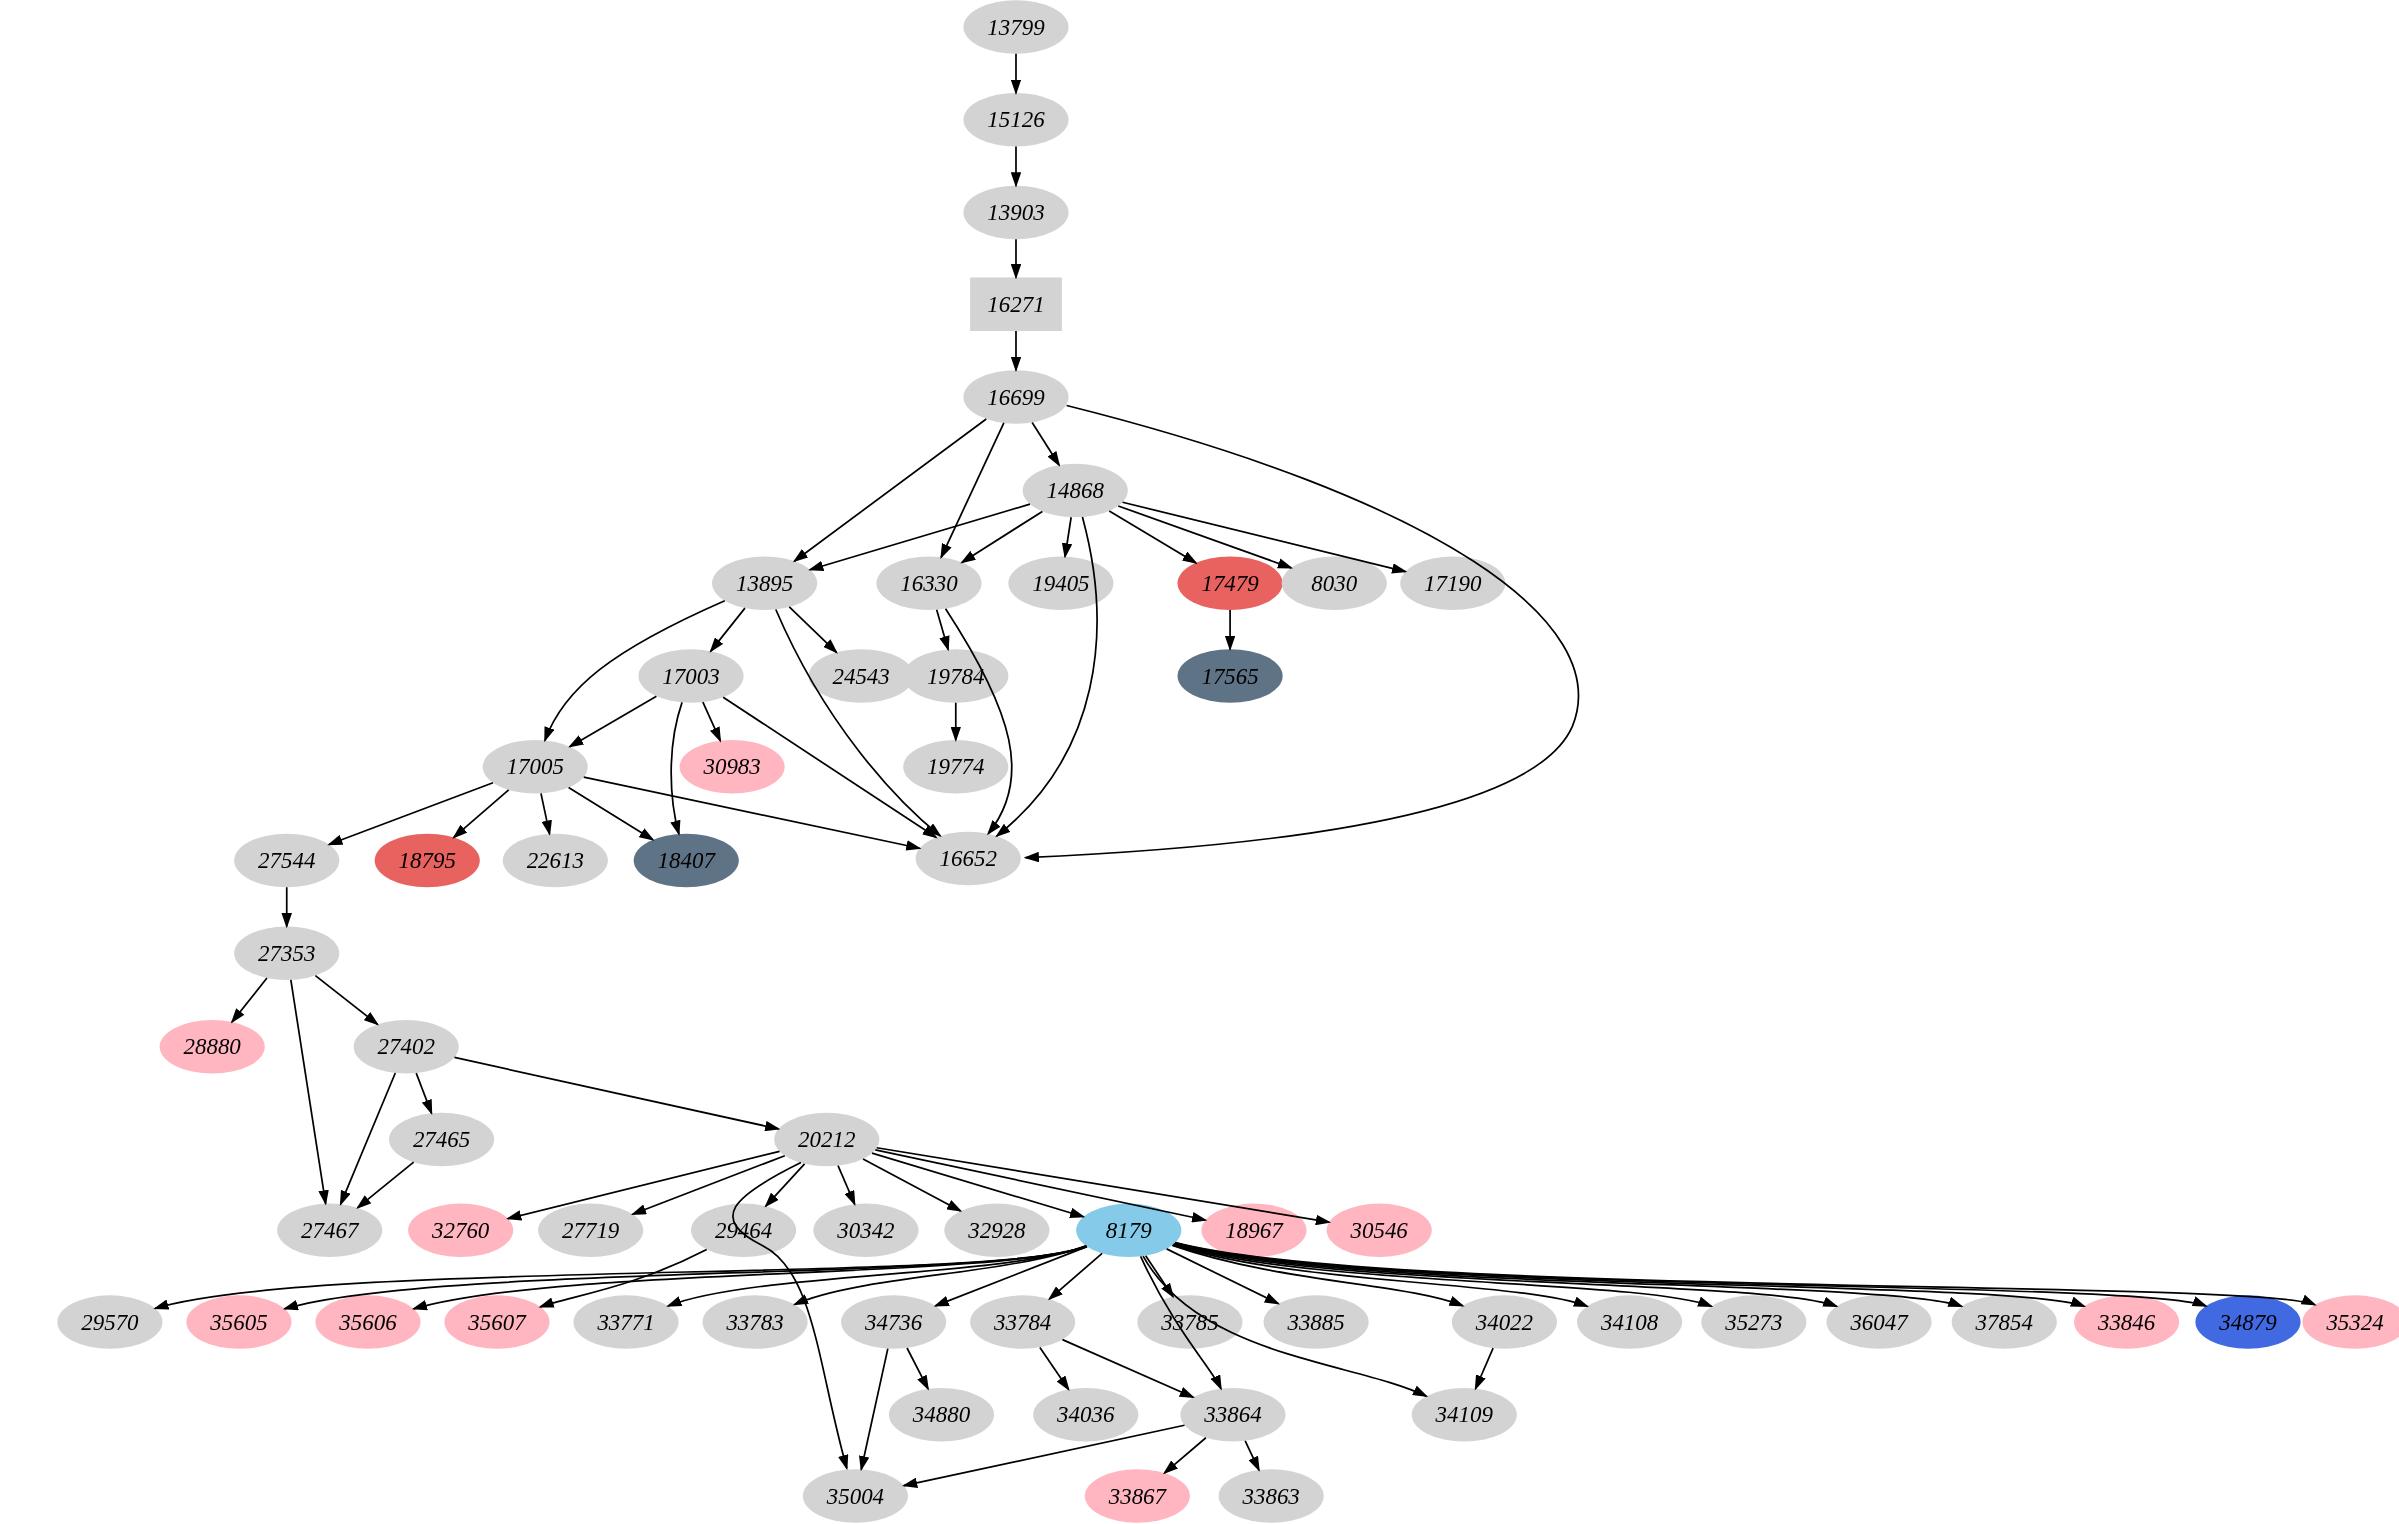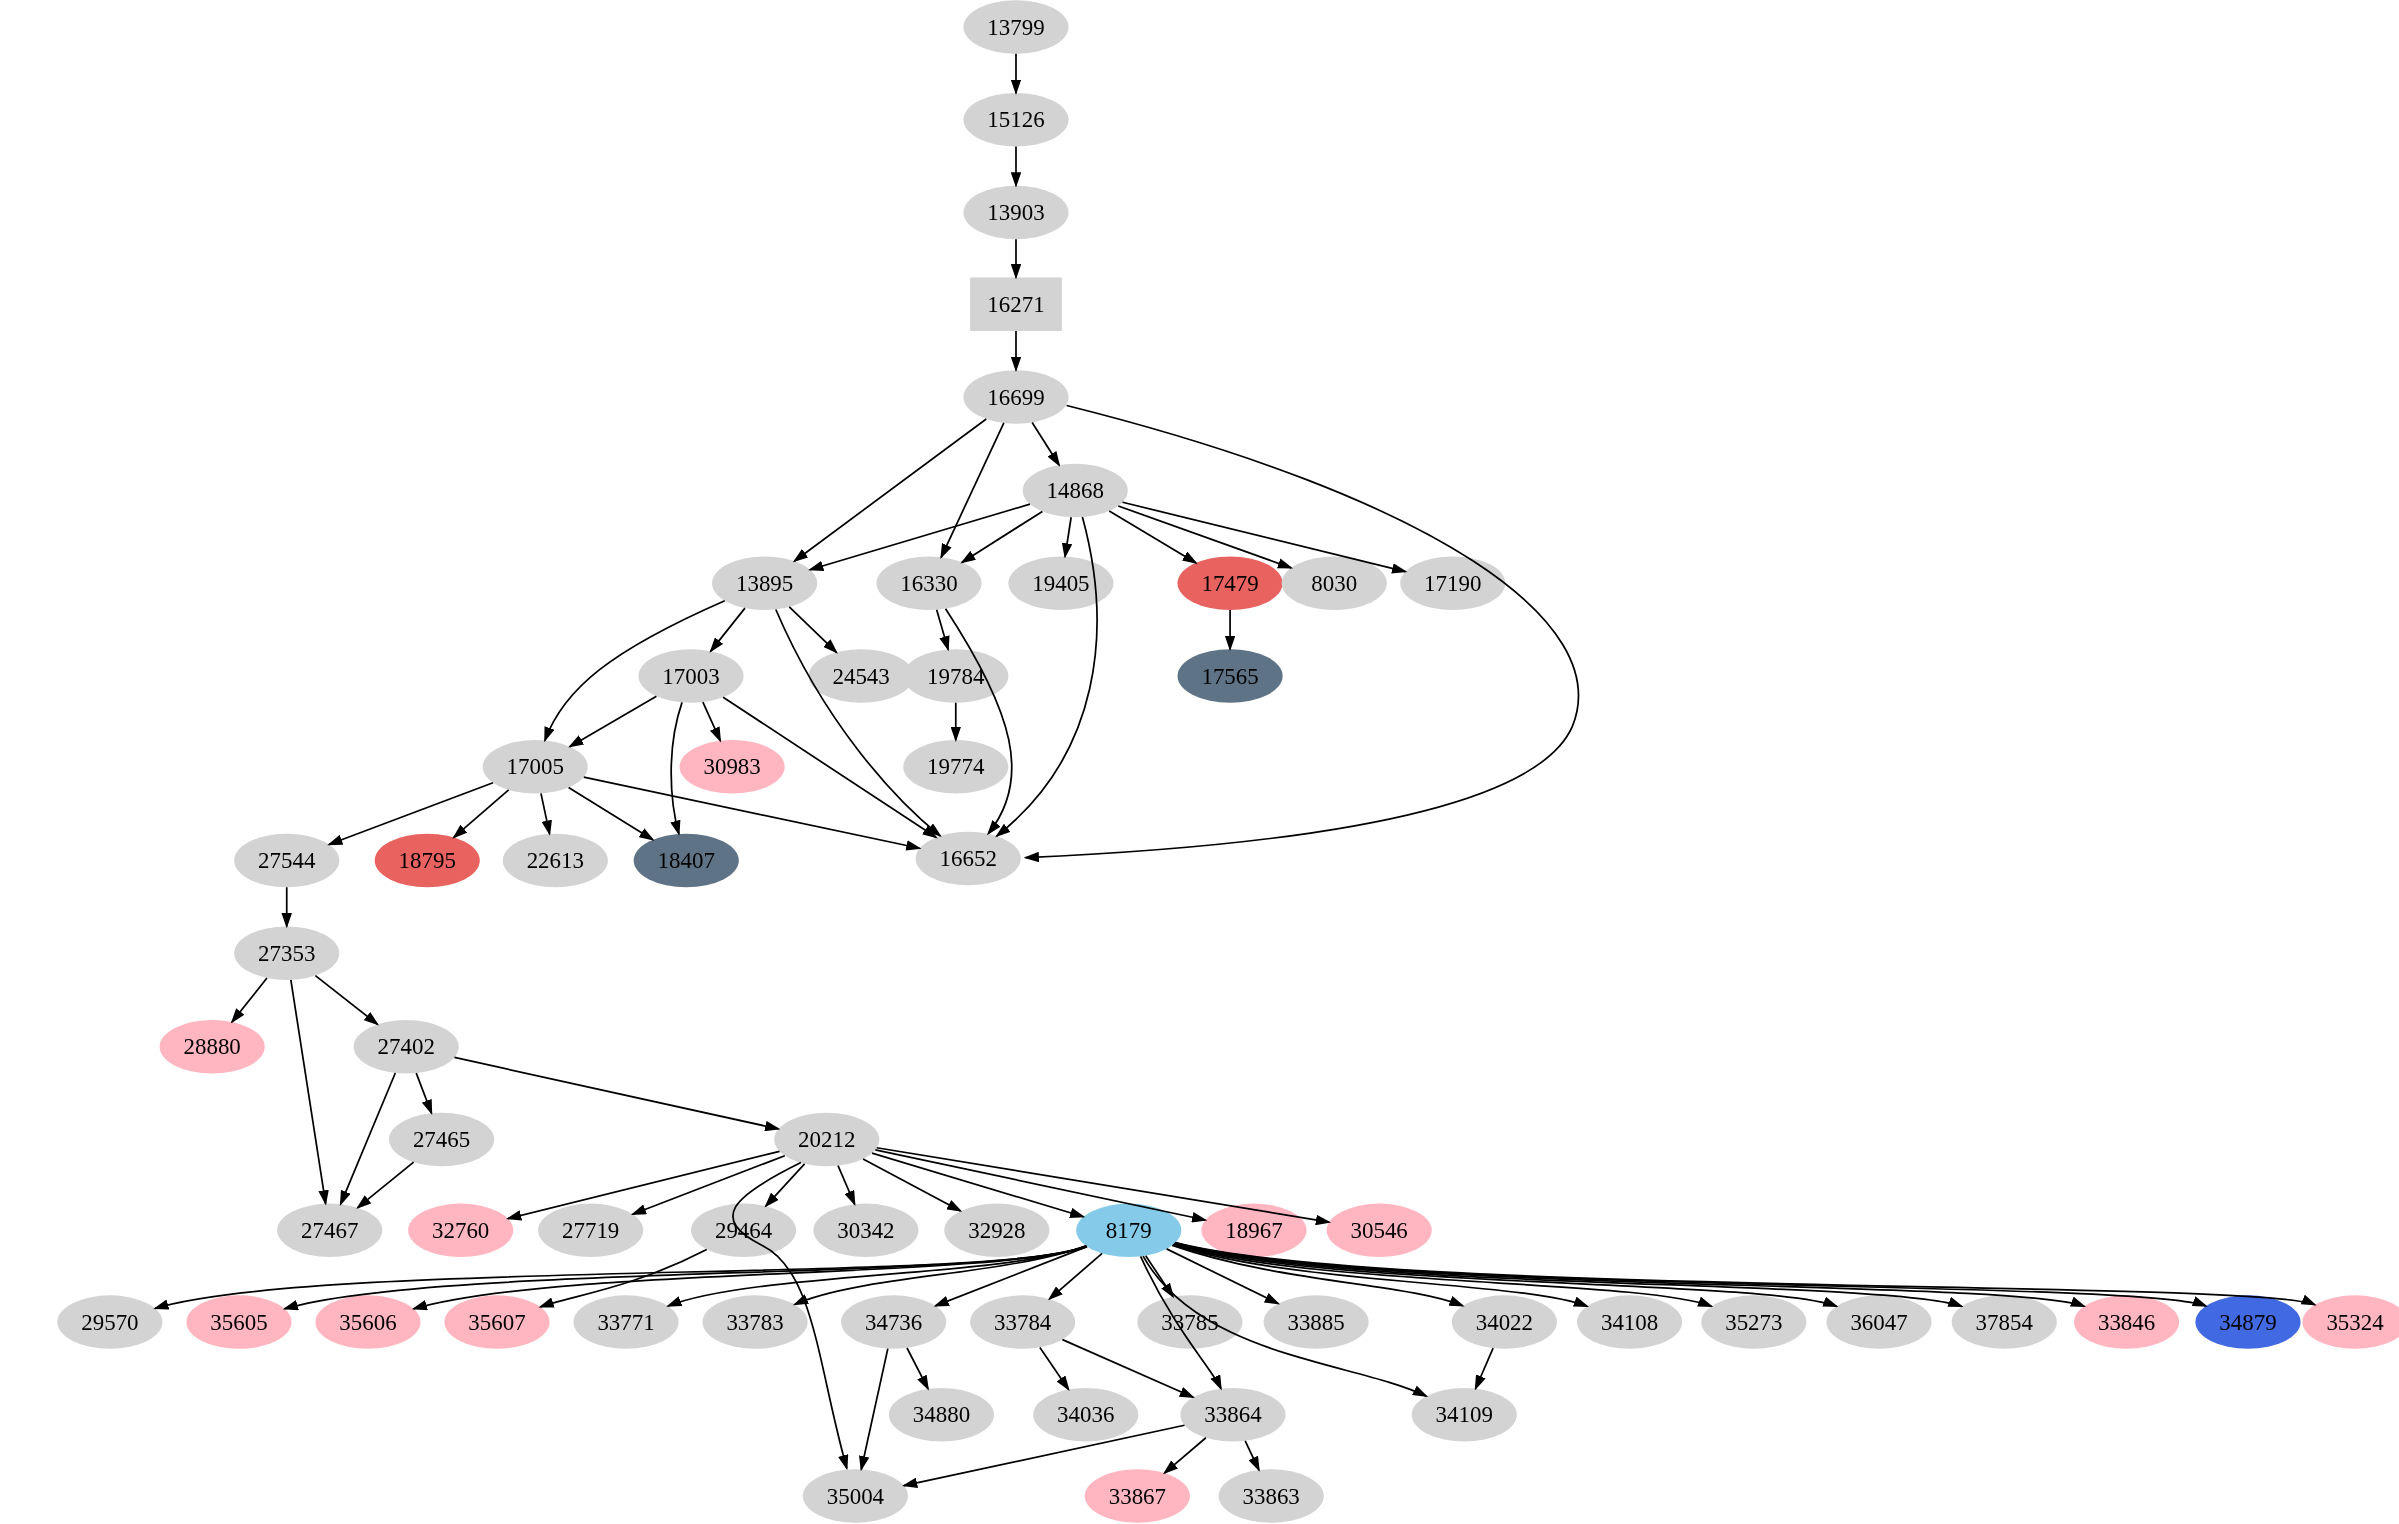--- a/index.html
+++ b/index.html
@@ -1,16 +1,16 @@
 <!DOCTYPE html>
 <html><head>
 <meta charset="utf-8">
 <style>
   html,body{margin:0;padding:0;background:#ffffff;}
-  .stage{position:relative;width:2399px;height:1525px;background:#ffffff;overflow:hidden;}
+  .stage{position:relative;width:2399px;height:1525px;background:#ffffff;overflow:hidden;font-style:italic;}
   svg{display:block;width:2399px;height:1525px;}
   .node-label{font-family:"Liberation Serif","DejaVu Serif",serif;font-size:24px;fill:#000;}
 </style>
 </head>
 <body>
 
 <div class="stage">
   <svg viewBox="0 0 2510 1595" xmlns="http://www.w3.org/2000/svg">
       <defs>
         <marker id="arrow" markerUnits="userSpaceOnUse" markerWidth="16" markerHeight="11" refX="14" refY="5.5" orient="auto">

